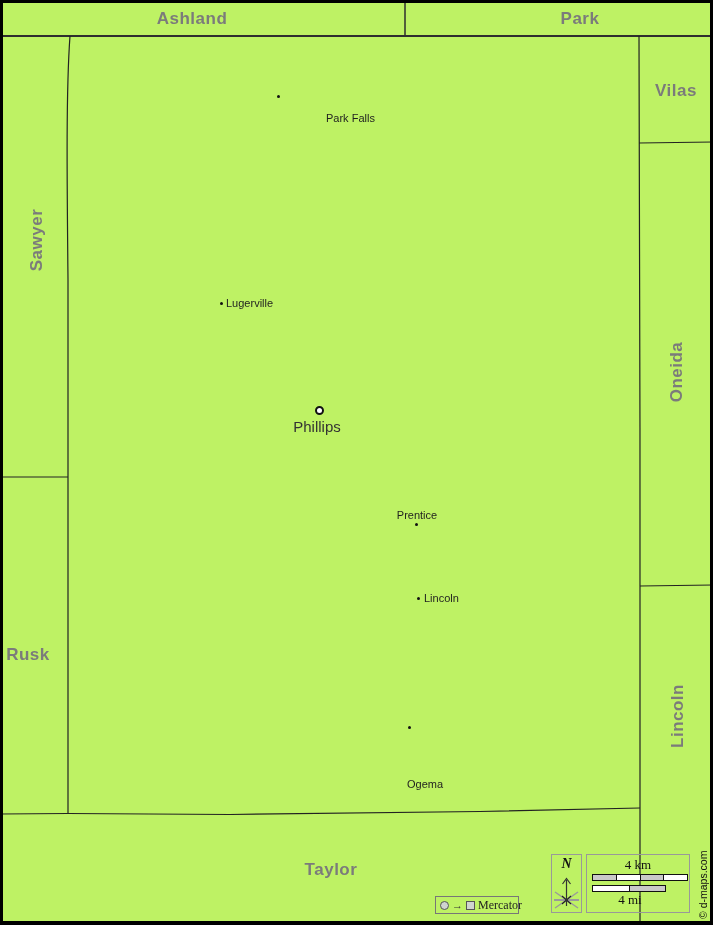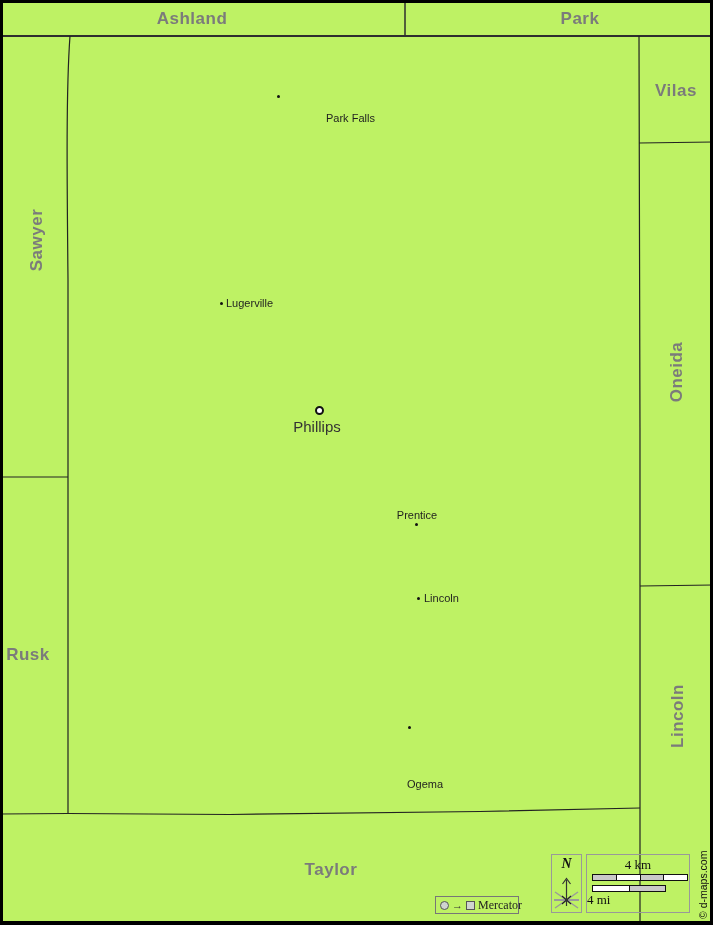--- a/index.html
+++ b/index.html
@@ -44,21 +44,21 @@
     font-size:14px;color:#111;
   }
   .compass-box svg{position:absolute;left:0;top:18px;}
 
   .scale-box{left:586px;top:854px;width:104px;height:59px;border:1px solid #999;}
   .scale-km-label{
     position:absolute;left:0;top:2px;width:100%;text-align:center;
     font-family:"Liberation Serif",serif;font-size:13px;color:#111;
   }
   .scale-mi-label{
-    position:absolute;left:0;top:37px;width:86px;text-align:left;
+    position:absolute;left:0;top:37px;width:86px;text-align:center;
     font-family:"Liberation Serif",serif;font-size:13px;color:#111;
   }
   .bar{position:absolute;display:flex;box-sizing:border-box;border:1px solid #111;height:7px;}
   .bar-km{left:5px;top:19px;width:96px;}
   .bar-mi{left:5px;top:30px;width:74px;}
   .bar span{flex:1;height:100%;}
   .bar span + span{border-left:1px solid #111;}
   .seg-g{background:#c9c9c9;}
   .seg-w{background:#ffffff;}
 

